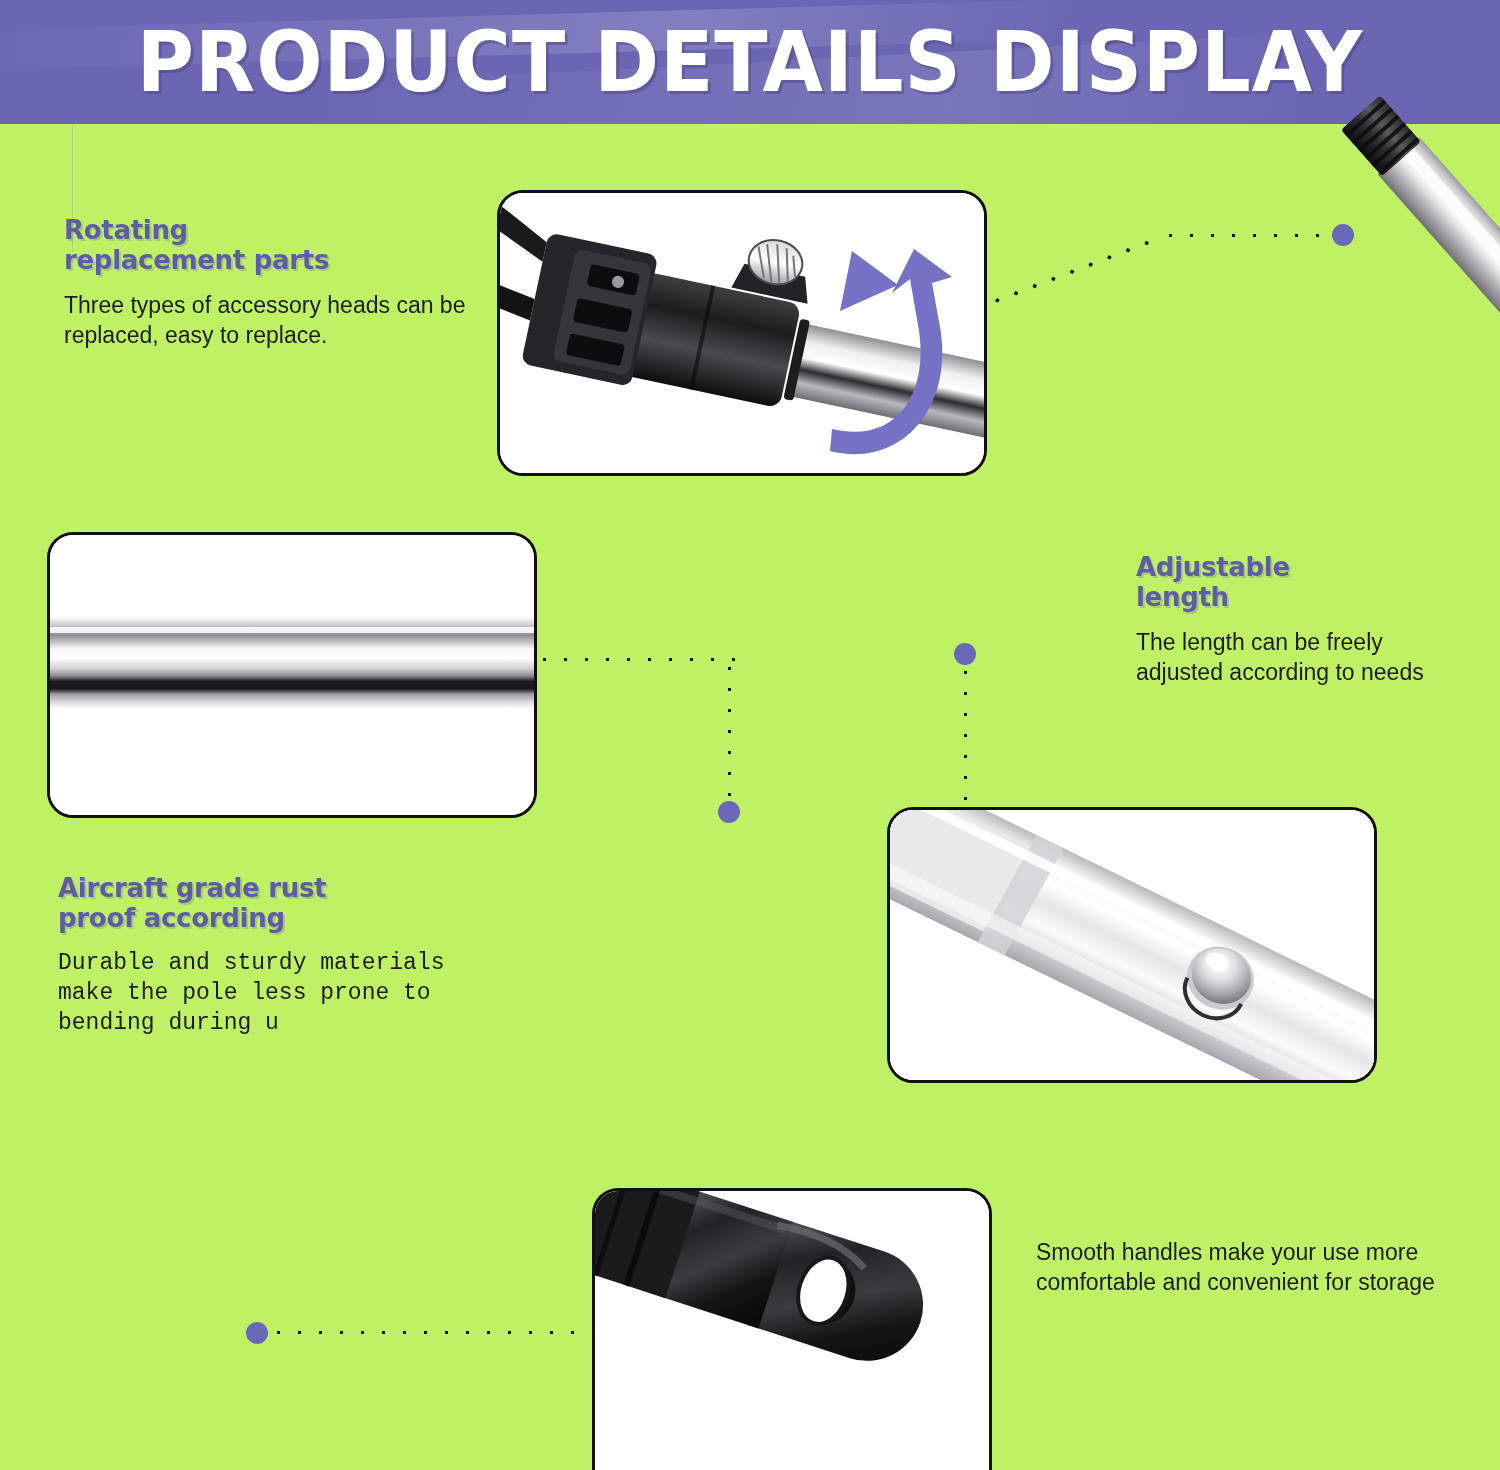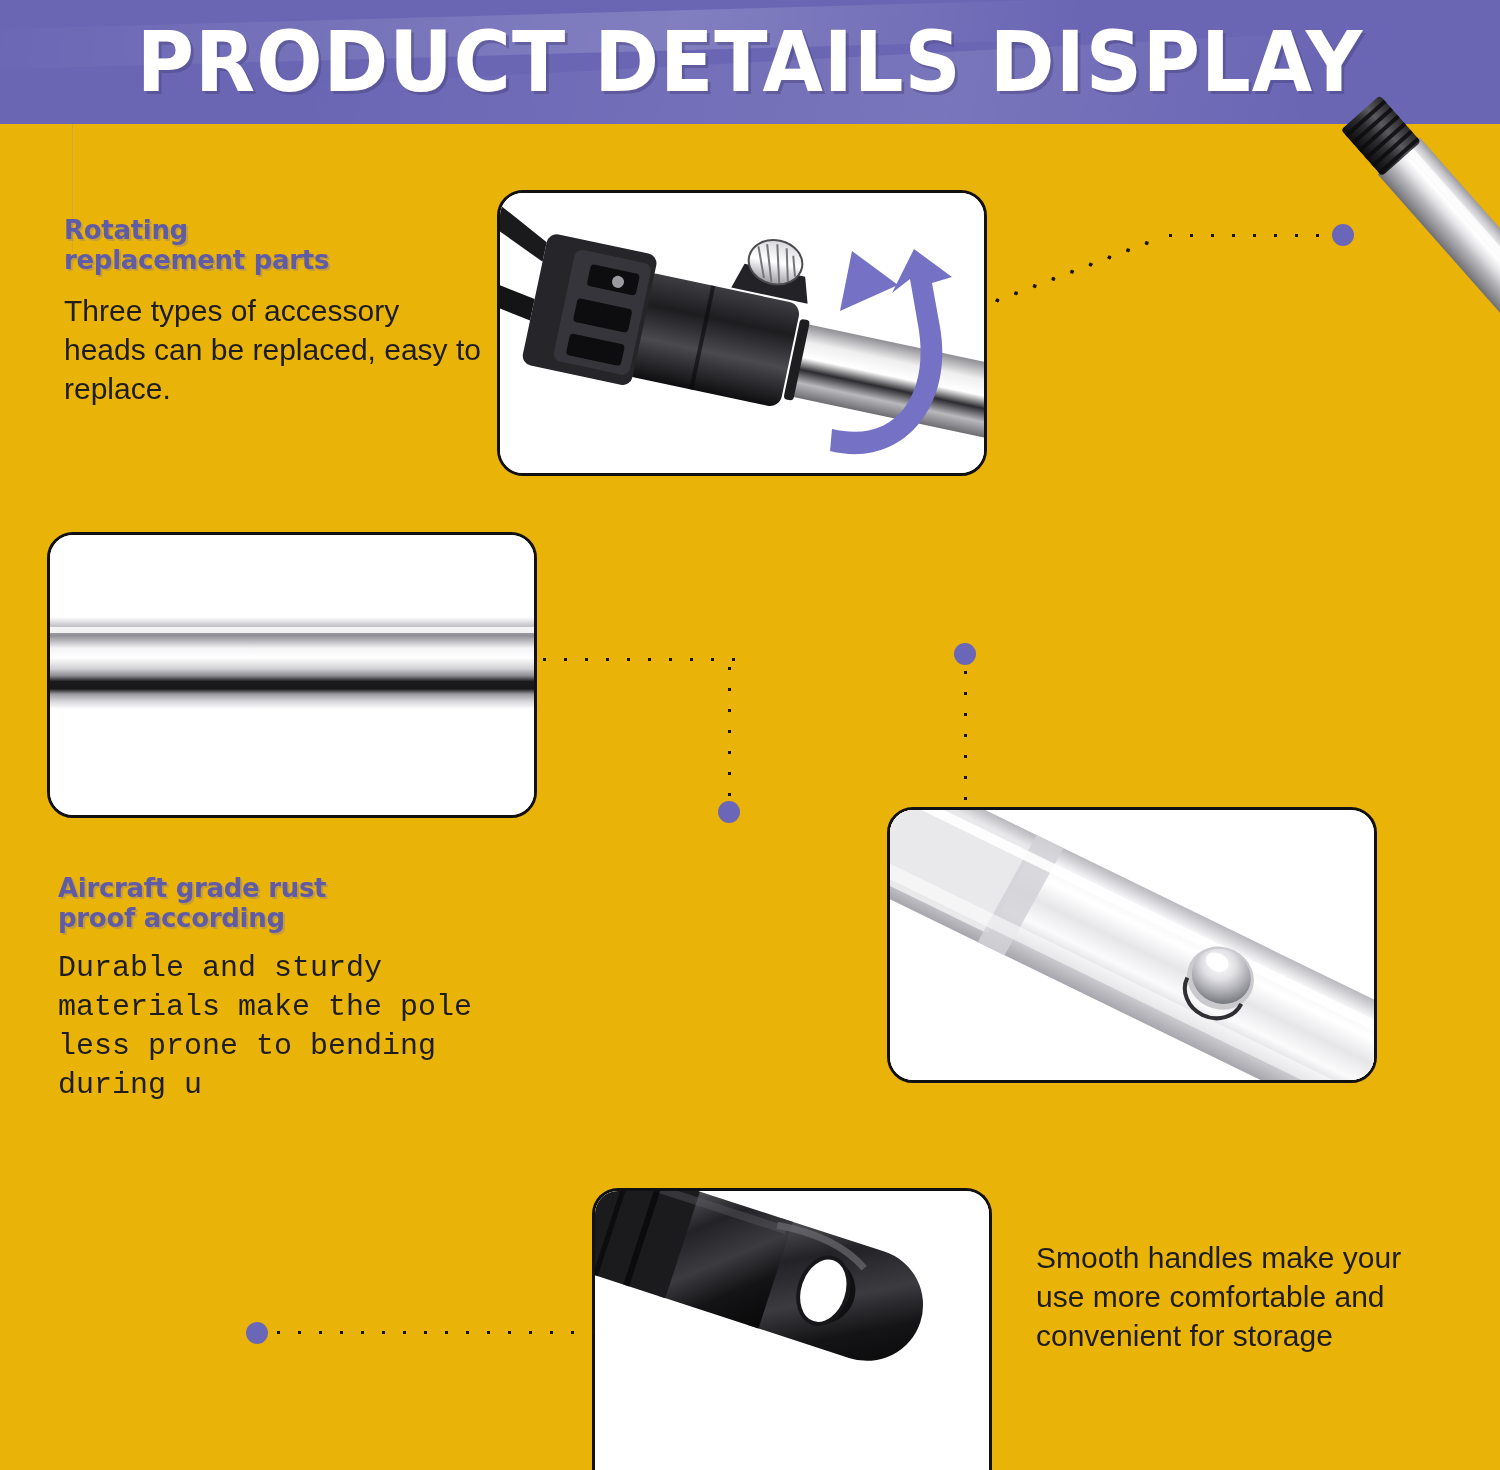--- a/index.html
+++ b/index.html
@@ -1,17 +1,17 @@
 <!DOCTYPE html>
 <html><head>
 <meta charset="utf-8">
 <style>
   html,body{margin:0;padding:0;background:#fff;}
   body{width:1500px;height:1470px;font-family:"Liberation Sans",sans-serif;overflow:hidden;}
-  #stage{position:relative;width:1500px;height:1470px;background:#eab308;overflow:hidden;}
+  #stage{position:relative;width:1500px;height:1470px;background:#bef264;overflow:hidden;}
 
   
   .banner{position:absolute;left:0;top:0;width:1500px;height:124px;background:#6A66B4;overflow:hidden;}
   .banner-sheen{position:absolute;left:-40px;top:8px;width:1600px;height:40px;
       background:linear-gradient(100deg,rgba(255,255,255,0) 0%,rgba(255,255,255,.16) 45%,rgba(255,255,255,0) 70%);
       transform:rotate(-1.6deg);pointer-events:none;}
   .banner-sheen2{position:absolute;left:300px;top:52px;width:1300px;height:90px;
       background:linear-gradient(105deg,rgba(255,255,255,0) 0%,rgba(255,255,255,.10) 50%,rgba(255,255,255,0) 78%);
       transform:rotate(-3deg);pointer-events:none;}
   .banner-title{position:absolute;left:0;top:0;width:1500px;height:124px;
@@ -23,21 +23,21 @@
 
   
   .seam{position:absolute;left:72px;top:124px;width:1px;height:128px;background:rgba(140,140,175,.30);}
 
   
   .tblock{position:absolute;}
   .t-head{font-family:"DejaVu Sans",sans-serif;font-weight:700;color:#5F5BA6;
       font-size:26px;line-height:1.16;letter-spacing:-.3px;
       text-shadow:2px 2px 0 rgba(110,106,170,.30);}
   .t-body{font-family:"Liberation Sans",sans-serif;font-weight:400;color:#1d1d1f;
-      font-size:30px;line-height:1.30;margin-top:16px;}
+      font-size:23px;line-height:1.30;margin-top:16px;}
 
   #txt-rotating{left:64px;top:215px;width:420px;}
   #txt-adjustable{left:1136px;top:552px;width:330px;}
   #txt-aluminum{left:58px;top:873px;width:430px;}
   #txt-handle{left:1036px;top:1222px;width:420px;}
 
   
   #txt-aluminum .t-body{position:relative;font-family:Liberation Mono, monospace;}
 
   
@@ -325,20 +325,27 @@
   </div>
 
   <div class="tblock" id="txt-rotating">
     <div class="t-head">
       <div>Rotating</div>
       <div>replacement parts</div>
     </div>
     <div class="t-body">Three types of accessory heads can be replaced, easy to replace.</div>
   </div>
 
+  <div class="tblock" id="txt-adjustable">
+    <div class="t-head">
+      <div>Adjustable</div>
+      <div>length</div>
+    </div>
+    <div class="t-body">The length can be freely adjusted according to needs</div>
+  </div>
 
   <div class="tblock" id="txt-aluminum">
     <div class="t-head">
       <div>Aircraft grade rust</div>
       <div>proof according</div>
     </div>
     <div class="t-body">Durable and sturdy materials make the pole less prone to bending during u</div>
   </div>
 
   <div class="tblock" id="txt-handle">

